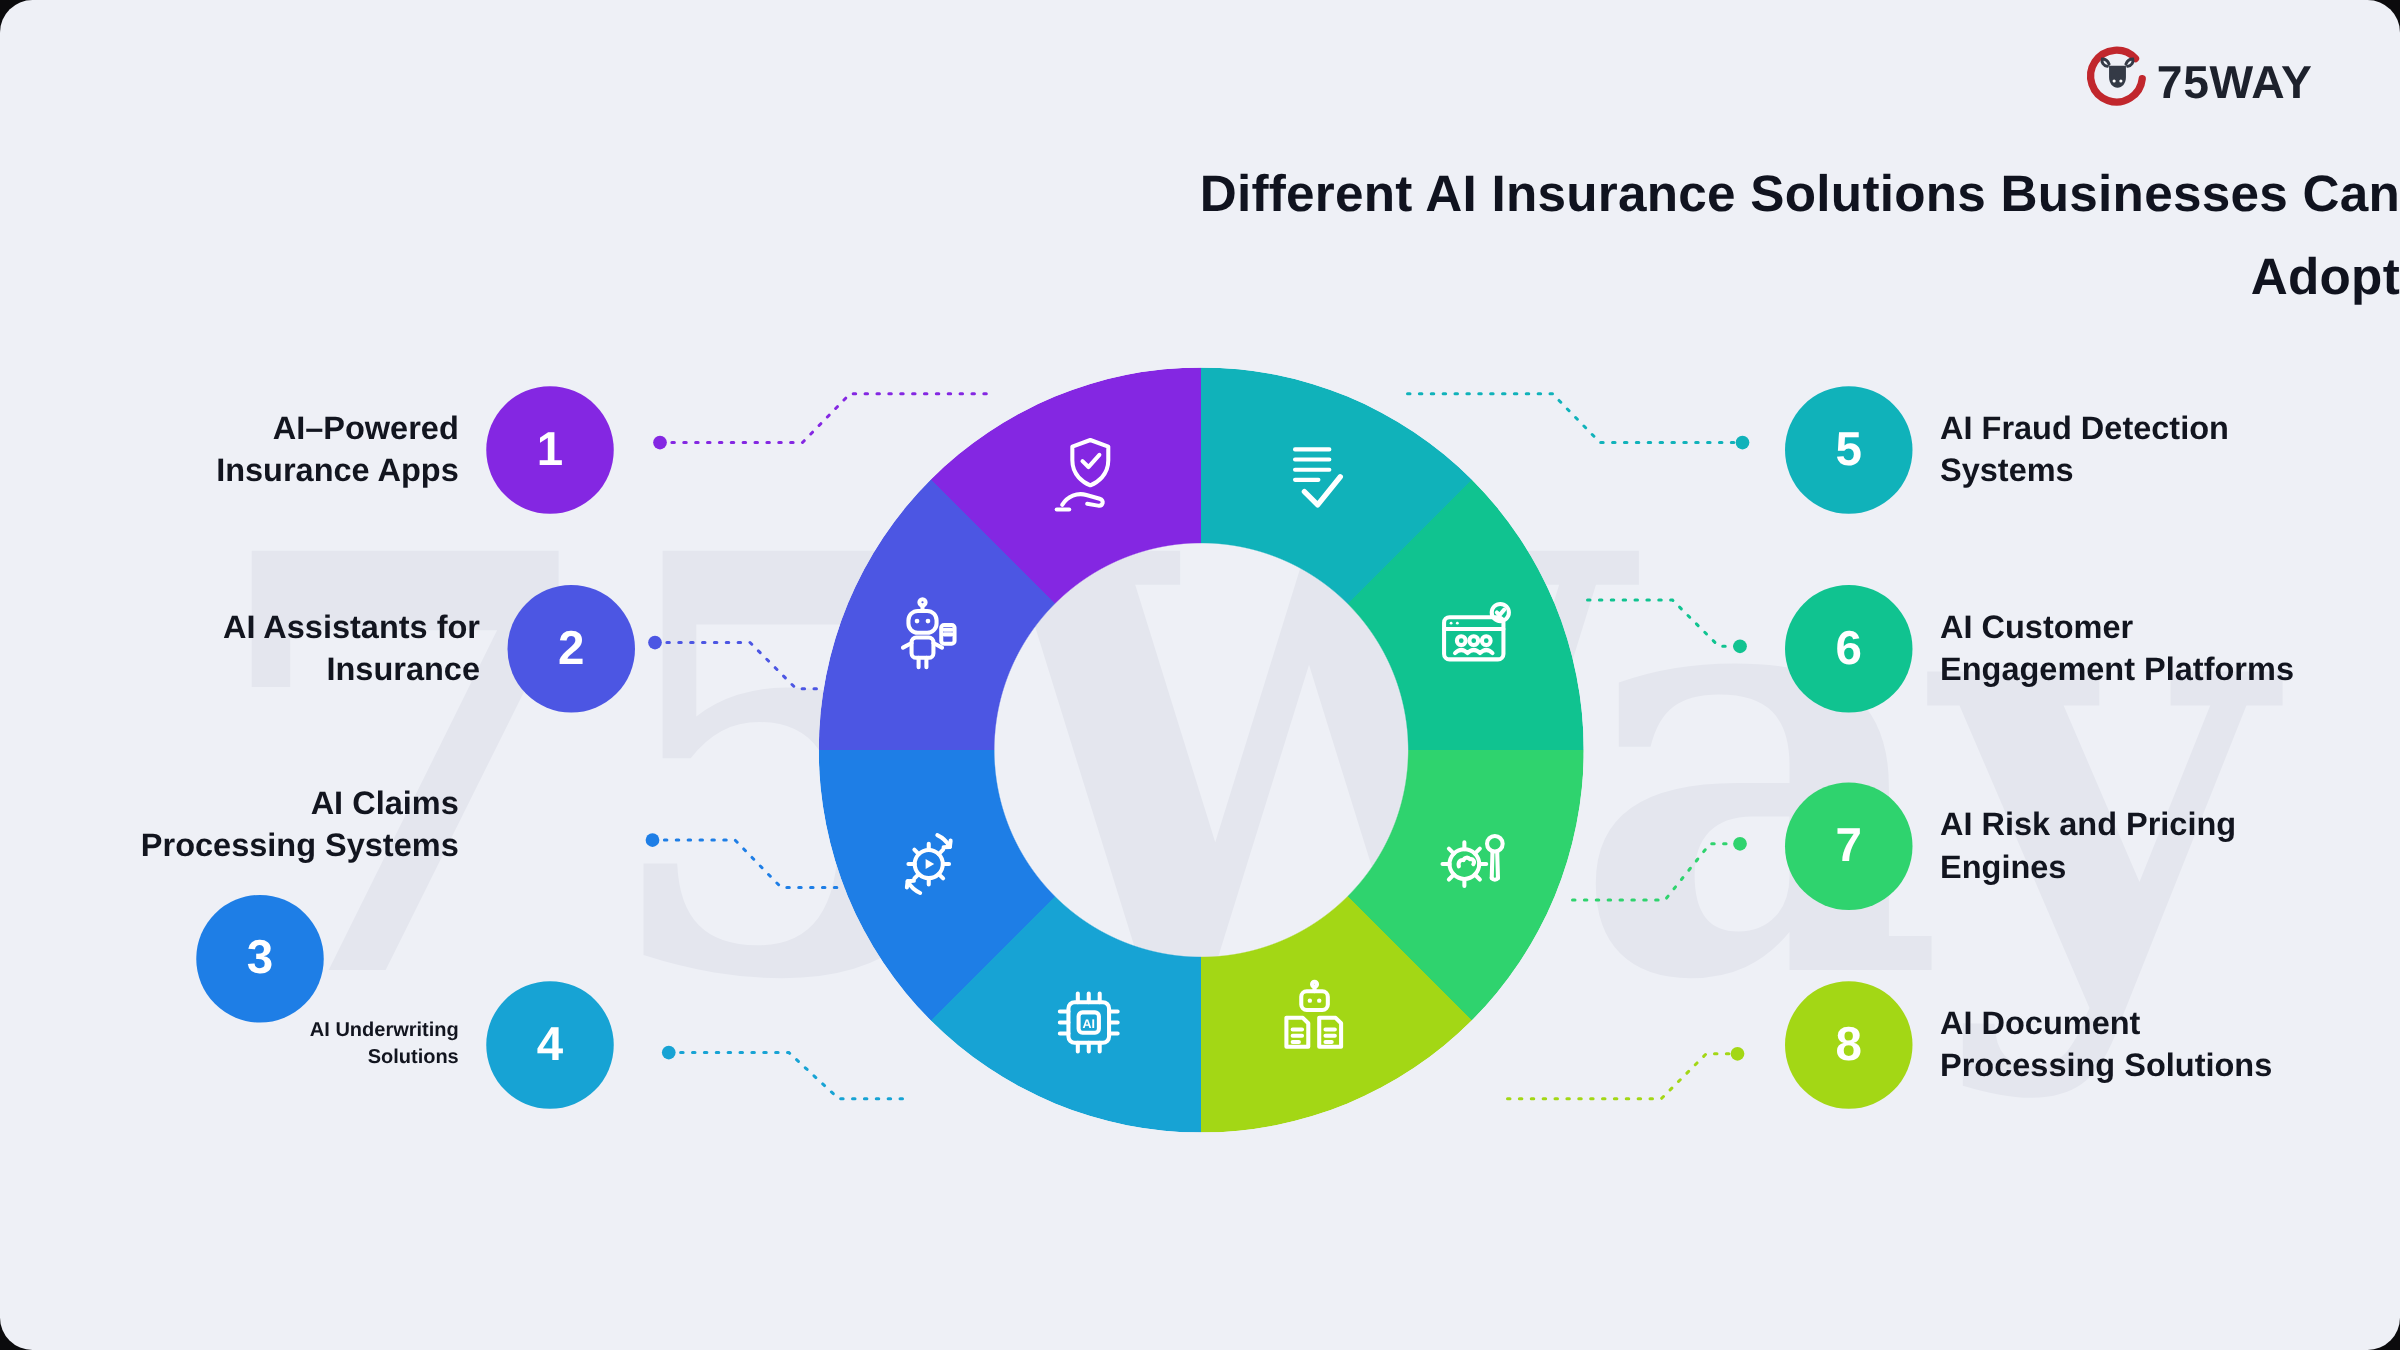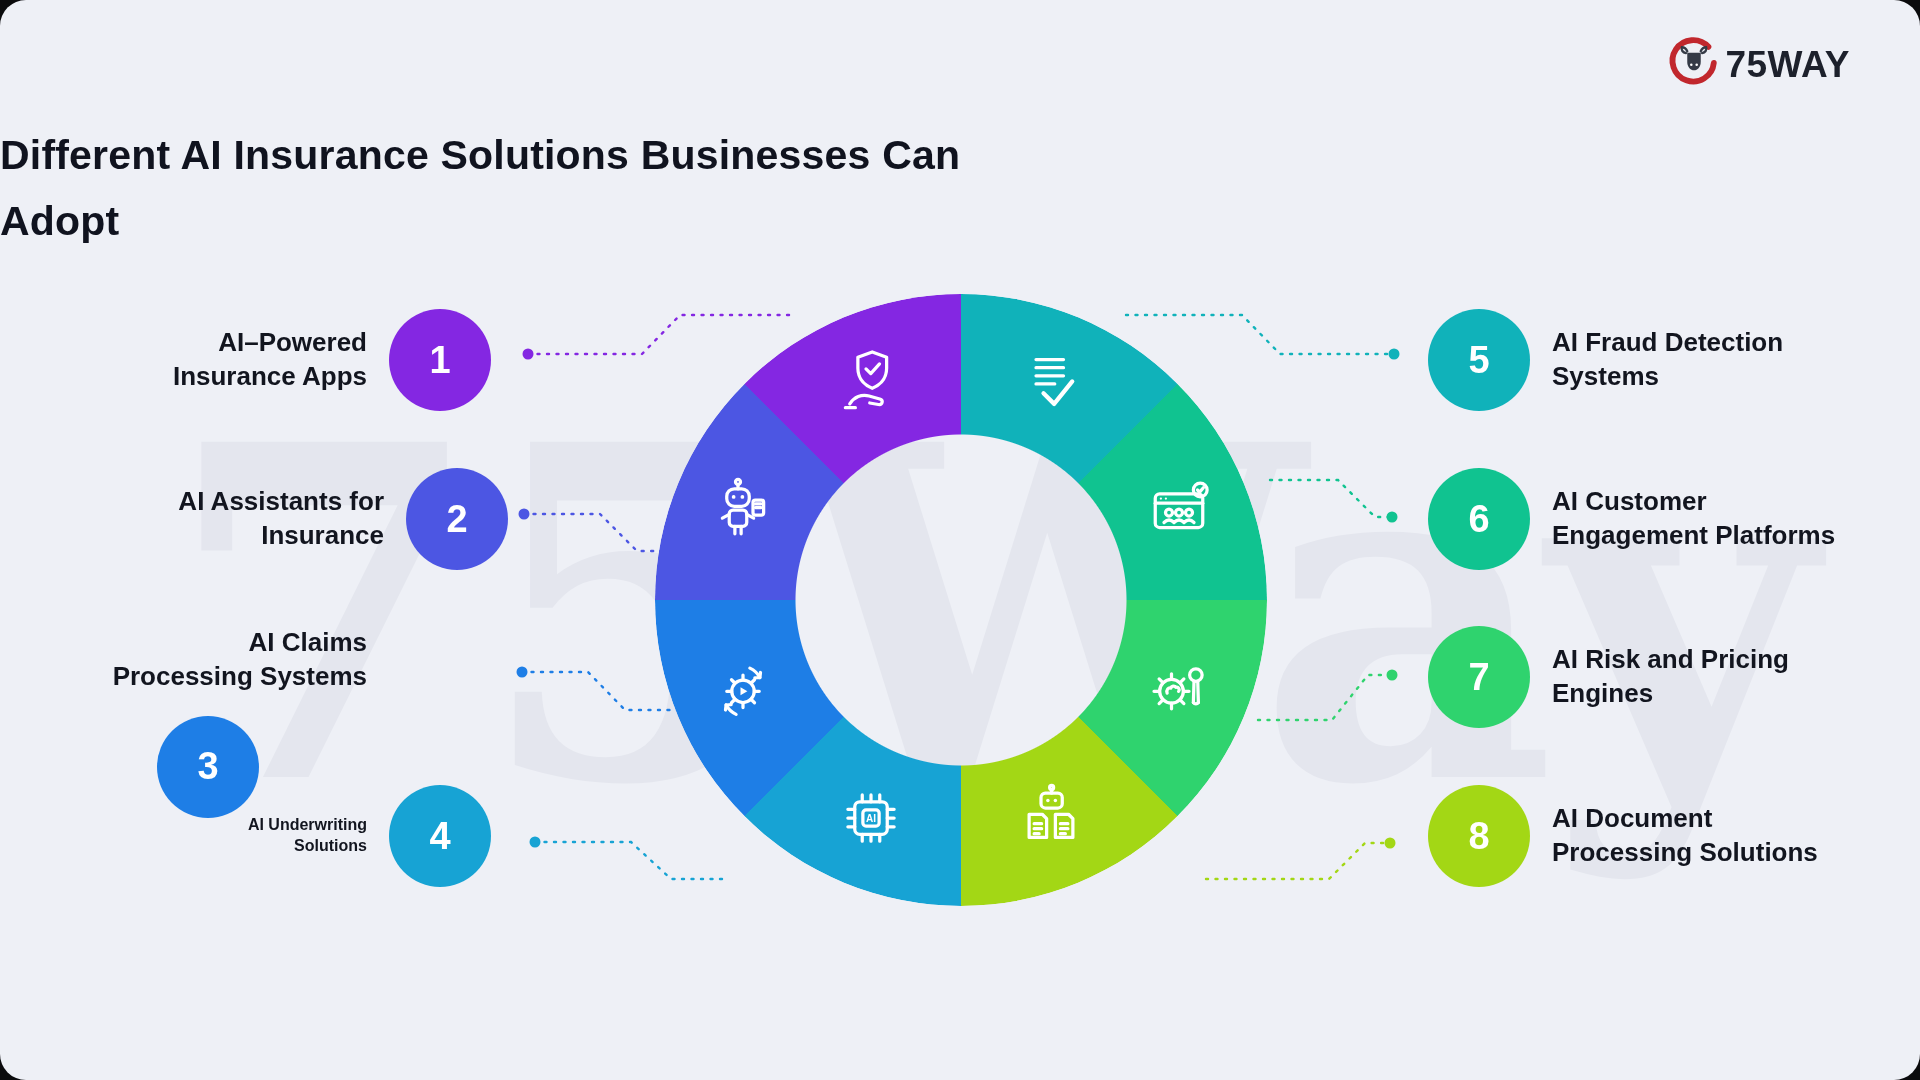--- a/index.html
+++ b/index.html
@@ -10,21 +10,21 @@
   }
   
   .watermark{
     position:absolute;left:165px;top:385px;z-index:1;
     font-family:"DejaVu Serif",serif;font-weight:bold;
     font-size:460px;line-height:1;color:#e4e6ee;letter-spacing:-8px;
     user-select:none;white-space:nowrap;
   }
   
   .title{
-    position:absolute;top:95px;left:0;right:0;z-index:4;text-align:left;
+    position:absolute;top:95px;left:0;right:0;z-index:4;text-align:right;
     font-size:41px;line-height:66px;font-weight:bold;color:#10131f;
     white-space:pre-line;letter-spacing:0.2px;
   }
   
   .logo{position:absolute;top:36px;right:70px;z-index:4;display:flex;align-items:center;gap:4px;}
   .logo .brand{font-size:37px;font-weight:bold;color:#1d212c;letter-spacing:0.5px;}
   
   .donut{
     position:absolute;left:655px;top:294px;width:612px;height:612px;z-index:2;
     border-radius:50%;

